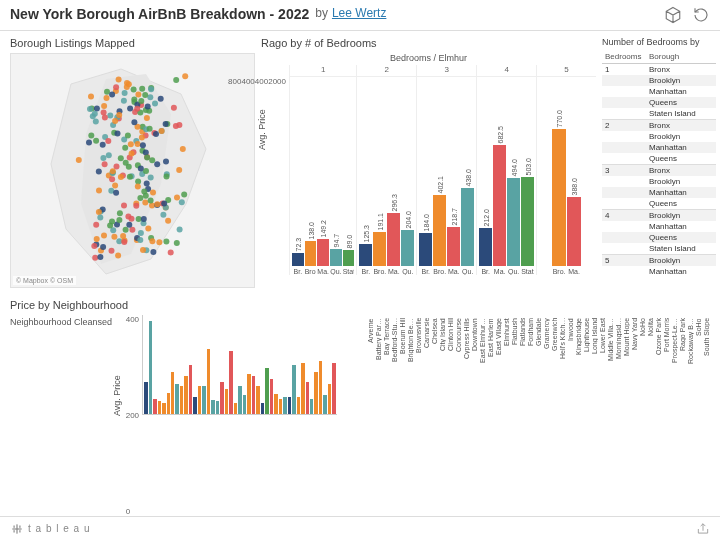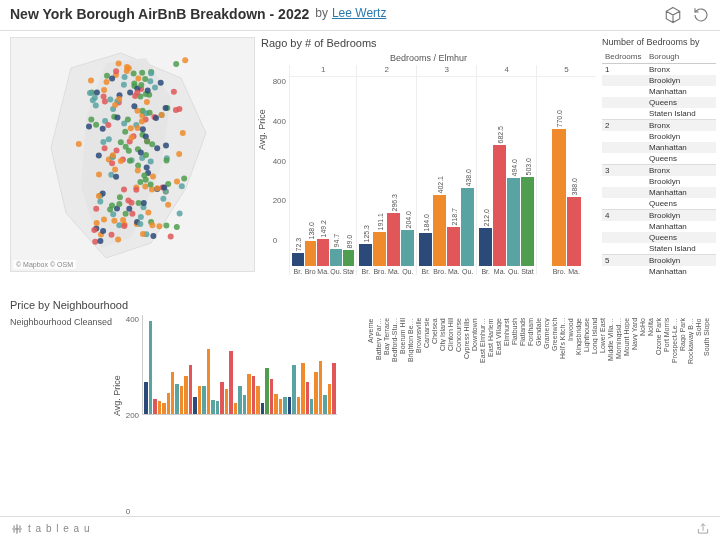--- a/index.html
+++ b/index.html
@@ -19,21 +19,21 @@
   .map-panel { width: 245px; }
   .map-box { position: relative; width: 245px; height: 235px; background: #f2f2f2; border: 1px solid #e0e0e0; overflow: hidden; }
   .map-attr { position: absolute; bottom: 2px; left: 2px; font-size: 7px; color: #888; background: rgba(255,255,255,0.7); padding: 1px 3px; }
 
   .bedrooms-panel { width: 335px; }
   .bedrooms-chart { position: relative; flex: 1; border: 0 solid #eee; }
   .chart-top-label { text-align: center; font-size: 9px; color: #555; margin-bottom: 2px; }
   .facets { display: flex; height: 210px; }
   .y-axis { width: 28px; display: flex; flex-direction: column; align-items: flex-end; position: relative; }
   .y-axis-label { position: absolute; left: -4px; top: 50%; transform: rotate(-90deg) translateX(20px); transform-origin: left top; font-size: 9px; color: #555; white-space: nowrap; }
-  .y-ticks { height: 180px; display: flex; flex-direction: column; justify-content: space-between; font-size: 8px; color: #666; padding-right: 3px; padding-top: 12px; }
+  .y-ticks { height: 180px; display: flex; flex-direction: row; justify-content: space-between; font-size: 8px; color: #666; padding-right: 3px; padding-top: 12px; }
   .facet { flex: 1; border-left: 1px solid #eee; display: flex; flex-direction: column; }
   .facet-header { text-align: center; font-size: 8px; color: #666; height: 12px; border-bottom: 1px solid #eee; }
   .facet-bars { flex: 1; display: flex; align-items: flex-end; justify-content: center; gap: 1px; padding: 0 2px; height: 170px; position: relative; }
   .bar-wrap { display: flex; flex-direction: column; align-items: center; flex: 1; max-width: 14px; }
   .bar-val { font-size: 7px; color: #555; transform: rotate(-90deg); white-space: nowrap; position: relative; margin-bottom: 2px; transform-origin: center; width: 8px; text-align: left; }
   .bar { width: 100%; }
   .facet-xlabels { display: flex; justify-content: center; gap: 1px; padding: 2px 2px 0; }
   .xl { flex: 1; max-width: 14px; font-size: 7px; color: #555; text-align: center; overflow: hidden; }
 
   .table-panel { flex: 1; min-width: 0; font-size: 8px; }
@@ -87,20 +87,21 @@
       </svg>
     <svg class="tool-icon" viewBox="0 0 24 24" fill="none" stroke="currentColor" stroke-width="1.5">
         <path d="M4 12a8 8 0 1 0 3-6.3L4 8"></path>
         <path d="M4 3v5h5"></path>
       </svg>
   </div>
 
   <div class="top-row">
 
     <div class="panel map-panel">
+      <div class="panel-title">Borough Listings Mapped</div>
       <div class="map-box">
         <svg width="245" height="235">
           <rect width="245" height="235" fill="#f3f3f3"></rect>
           <path d="M60 30 L110 15 L170 40 L195 95 L175 150 L140 205 L95 220 L55 175 L40 110 Z" fill="#eaeaea" stroke="#ddd"></path>
           <path d="M95 25 L135 20 L160 60 L150 130 L120 200 L90 210 L70 150 L75 80 Z" fill="#e5e5e5"></path>
           <g id="map-dots">
               <circle cx="159.7" cy="198.4" r="3" fill="#e15759" opacity="0.85"></circle>
               <circle cx="139.3" cy="43.2" r="3" fill="#59a3a3" opacity="0.85"></circle>
               <circle cx="127.6" cy="165.0" r="3" fill="#4f9e4f" opacity="0.85"></circle>
               <circle cx="134.9" cy="56.0" r="3" fill="#4f9e4f" opacity="0.85"></circle>

